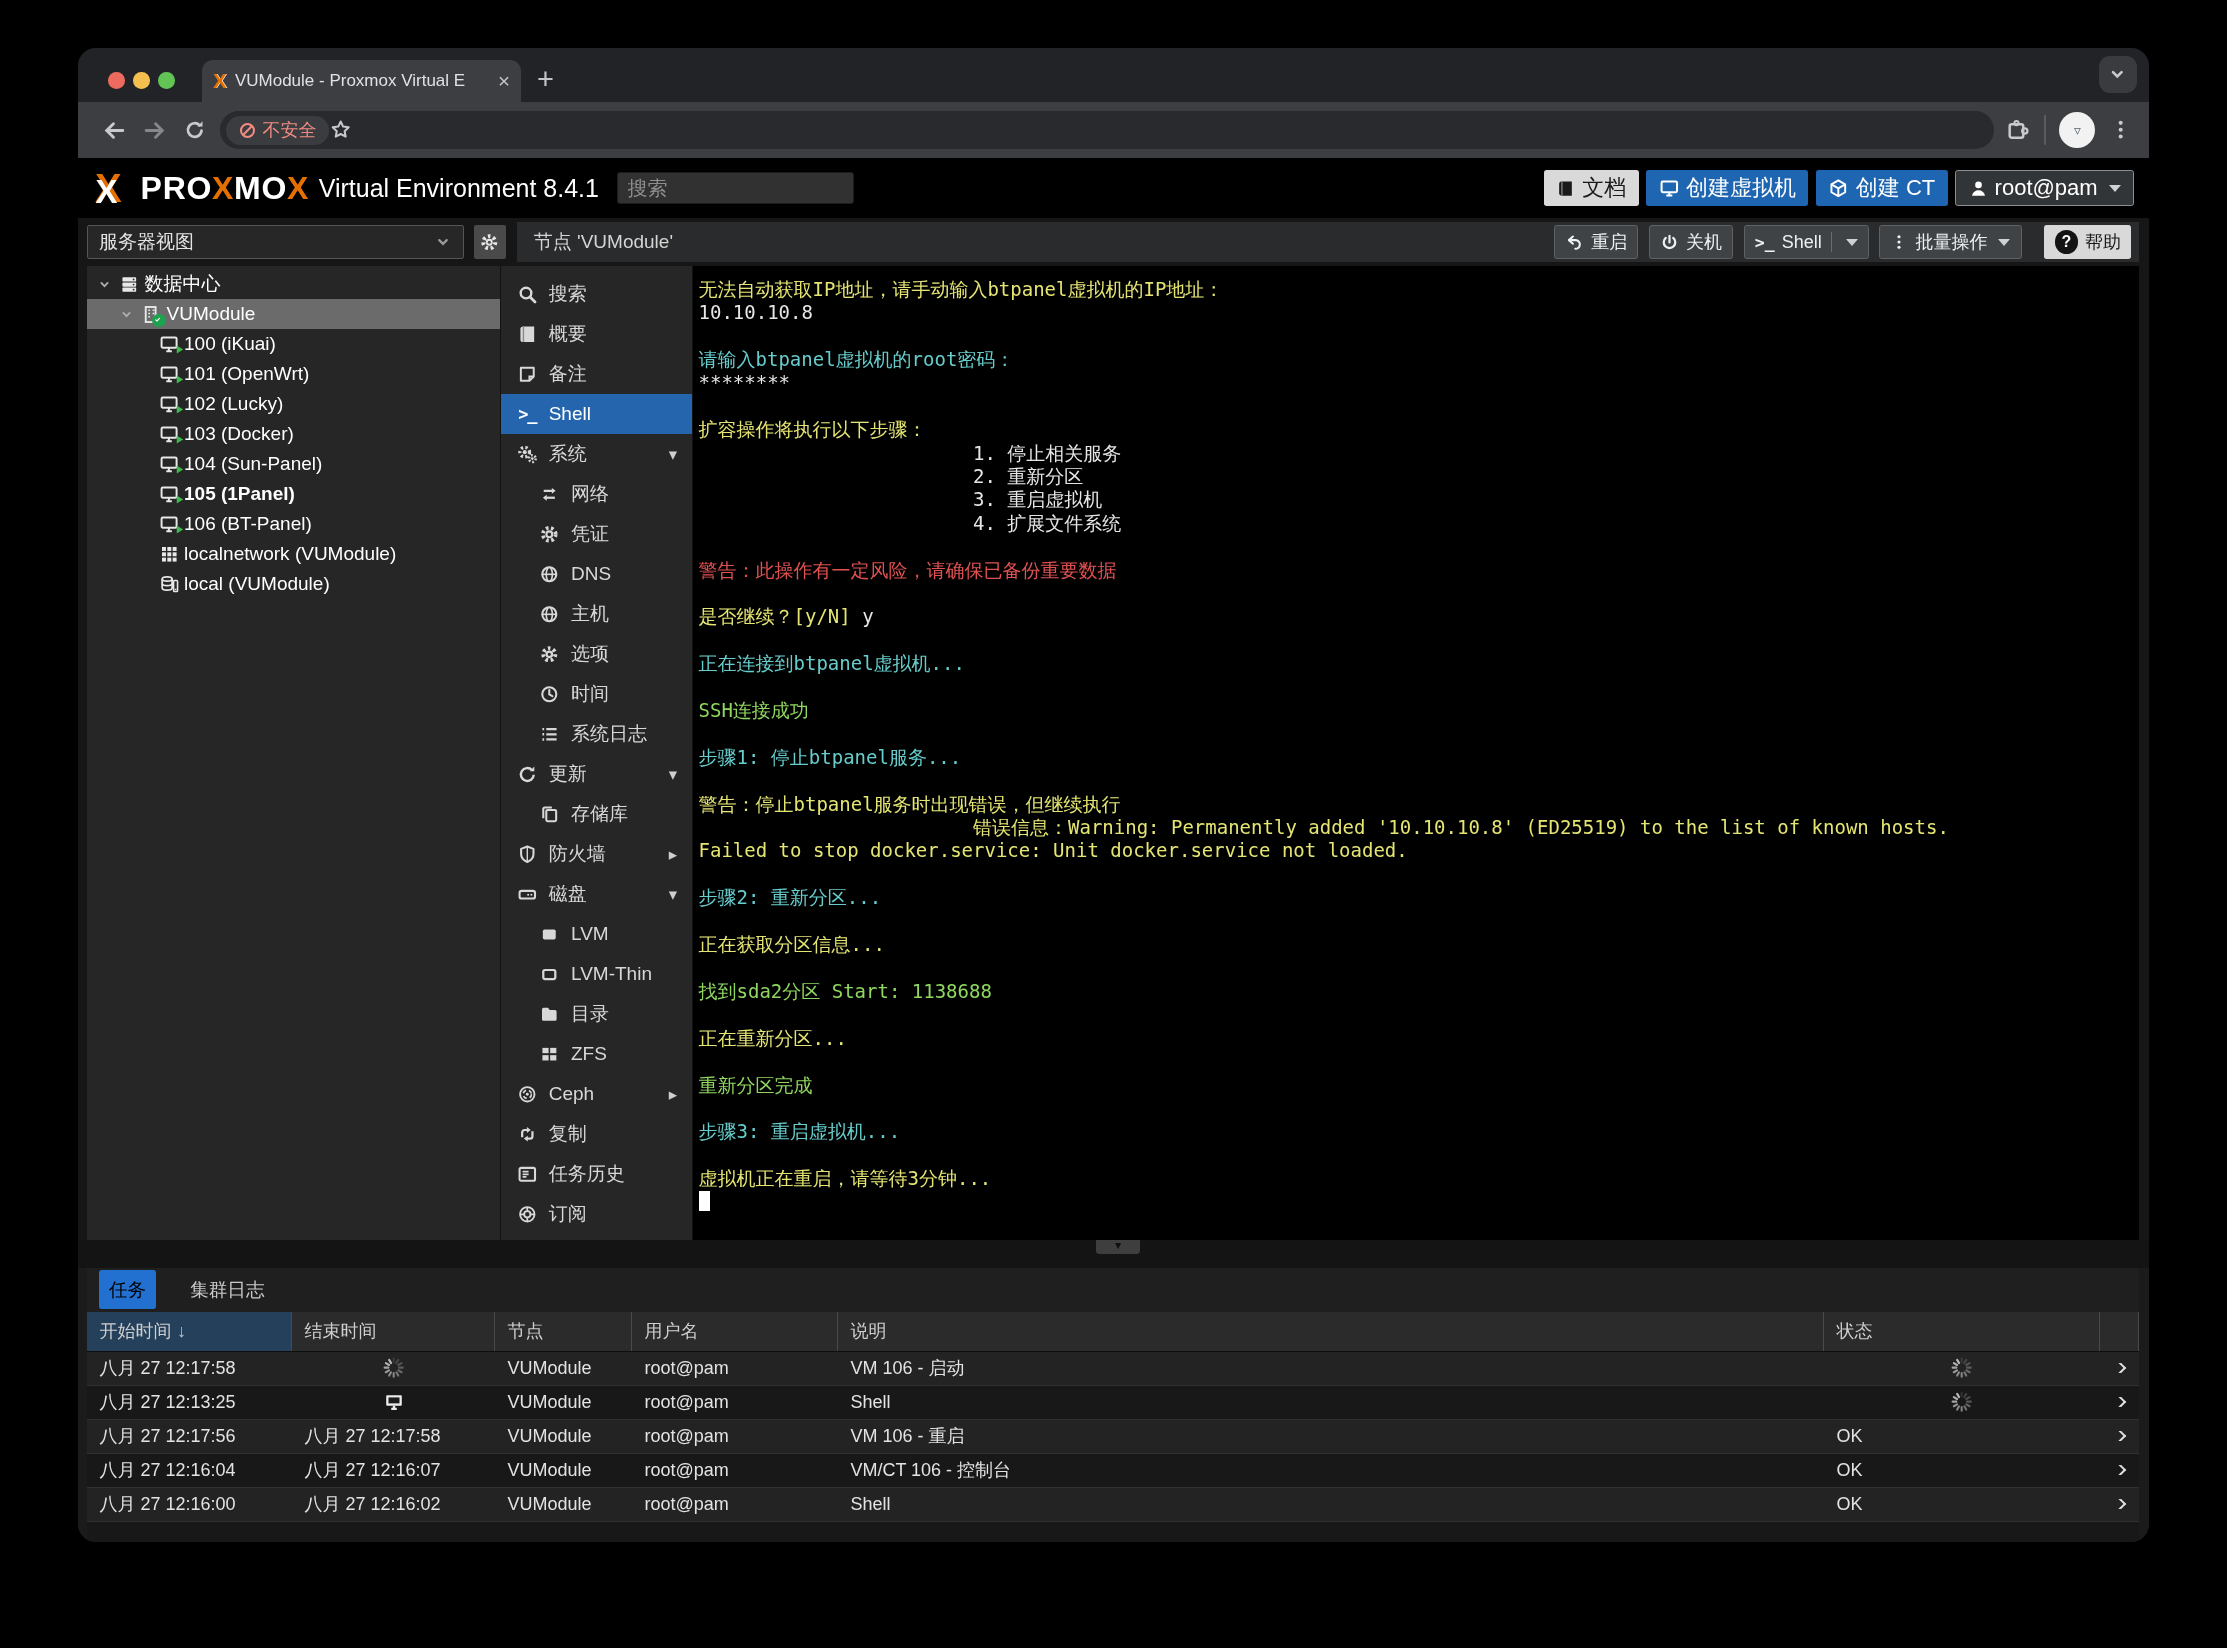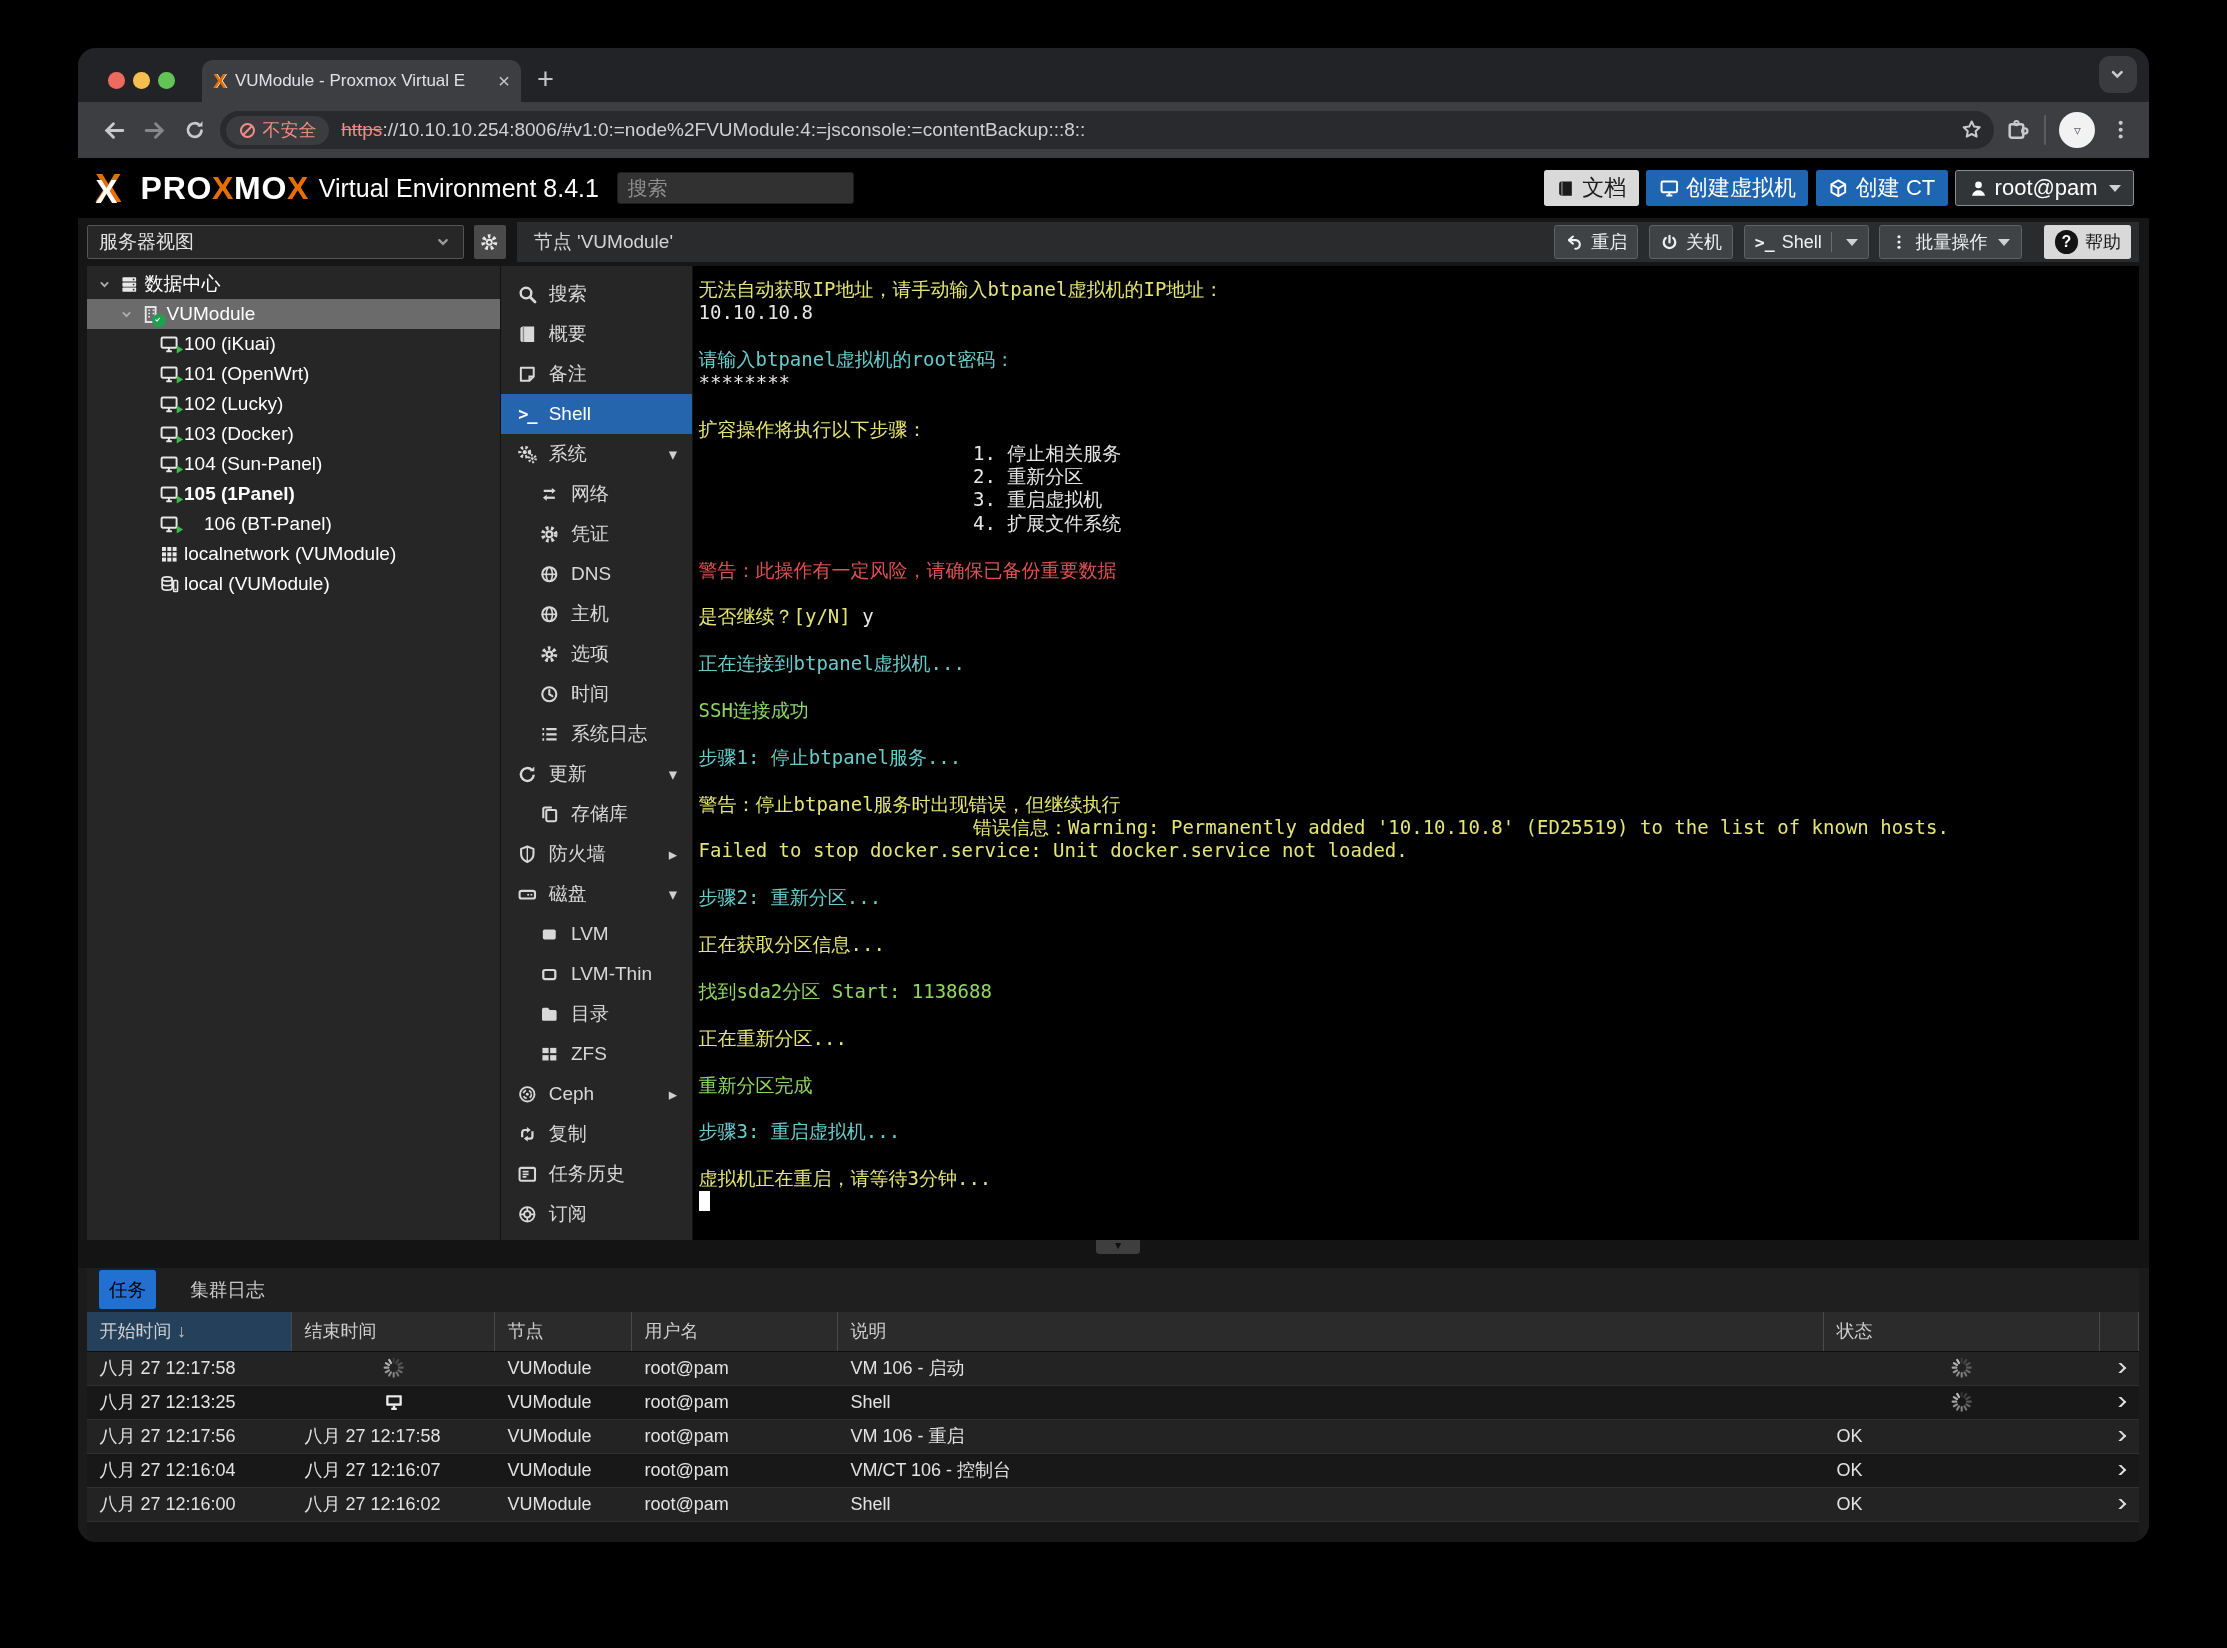--- a/index.html
+++ b/index.html
@@ -178,21 +178,20 @@
     <div class="omnibox">
       <span class="secchip">
         <i>
             <svg width="19" height="19" viewBox="0 0 24 24">
               <circle cx="12" cy="12" r="8.2" stroke="currentColor" stroke-width="2.6" fill="none"></circle>
               <line x1="6.4" y1="17.6" x2="17.6" y2="6.4" stroke="currentColor" stroke-width="2.6"></line>
             </svg>
           </i>
         <span>不安全</span>
       </span>
-      <span class="urltext"><s class="https">https</s><span>://10.10.10.254:8006/#v1:0:=node%2FVUModule:4:=jsconsole:=contentBackup:::8::</span></span>
       <span class="staricon"><i><svg width="23.4" height="23.4" viewBox="0 0 24 24">
               <path d="M12 3.6l2.5 5.2 5.7.7-4.2 4 1.1 5.6L12 16.4 6.9 19.1 8 13.5 3.8 9.5l5.7-.7z" stroke="currentColor" stroke-width="2.1" fill="none" stroke-linejoin="round"></path>
             </svg></i></span>
     </div>
     <div class="tb-right">
       <span><i><svg width="25" height="25" viewBox="0 0 24 24">
               <rect x="4.5" y="6" width="13" height="13" rx="2" stroke="currentColor" stroke-width="2.4" fill="none"></rect>
               <circle cx="19" cy="12.5" r="2.5" stroke="currentColor" stroke-width="2.2" fill="none"></circle>
               <circle cx="11" cy="4.8" r="2" stroke="currentColor" stroke-width="2" fill="none"></circle>
             </svg></i></span>
@@ -437,21 +436,21 @@
               <path d="M8.5 20h6.5M11.5 16v4" stroke="currentColor" stroke-width="2.3"></path>
             </svg>
             <span class="playbadge" style="color:#3db94d">
               <svg width="11" height="11" viewBox="0 0 24 24">
                 <path d="M6 3.5 20 12 6 20.5z" fill="currentColor"></path>
               </svg>
             </span>
           </span>
           <span>105 (1Panel)</span>
         </div>
-        <div class="treerow" style="padding-left: 67px; gap: 20px;">
+        <div class="treerow" style="padding-left: 67px;">
           <span class="ticon">
             <svg width="20.6" height="20.6" viewBox="0 0 24 24">
               <rect x="3" y="4" width="17.5" height="12" rx="1.5" stroke="currentColor" stroke-width="2.3" fill="none"></rect>
               <path d="M8.5 20h6.5M11.5 16v4" stroke="currentColor" stroke-width="2.3"></path>
             </svg>
             <span class="playbadge" style="color:#3db94d">
               <svg width="11" height="11" viewBox="0 0 24 24">
                 <path d="M6 3.5 20 12 6 20.5z" fill="currentColor"></path>
               </svg>
             </span>

